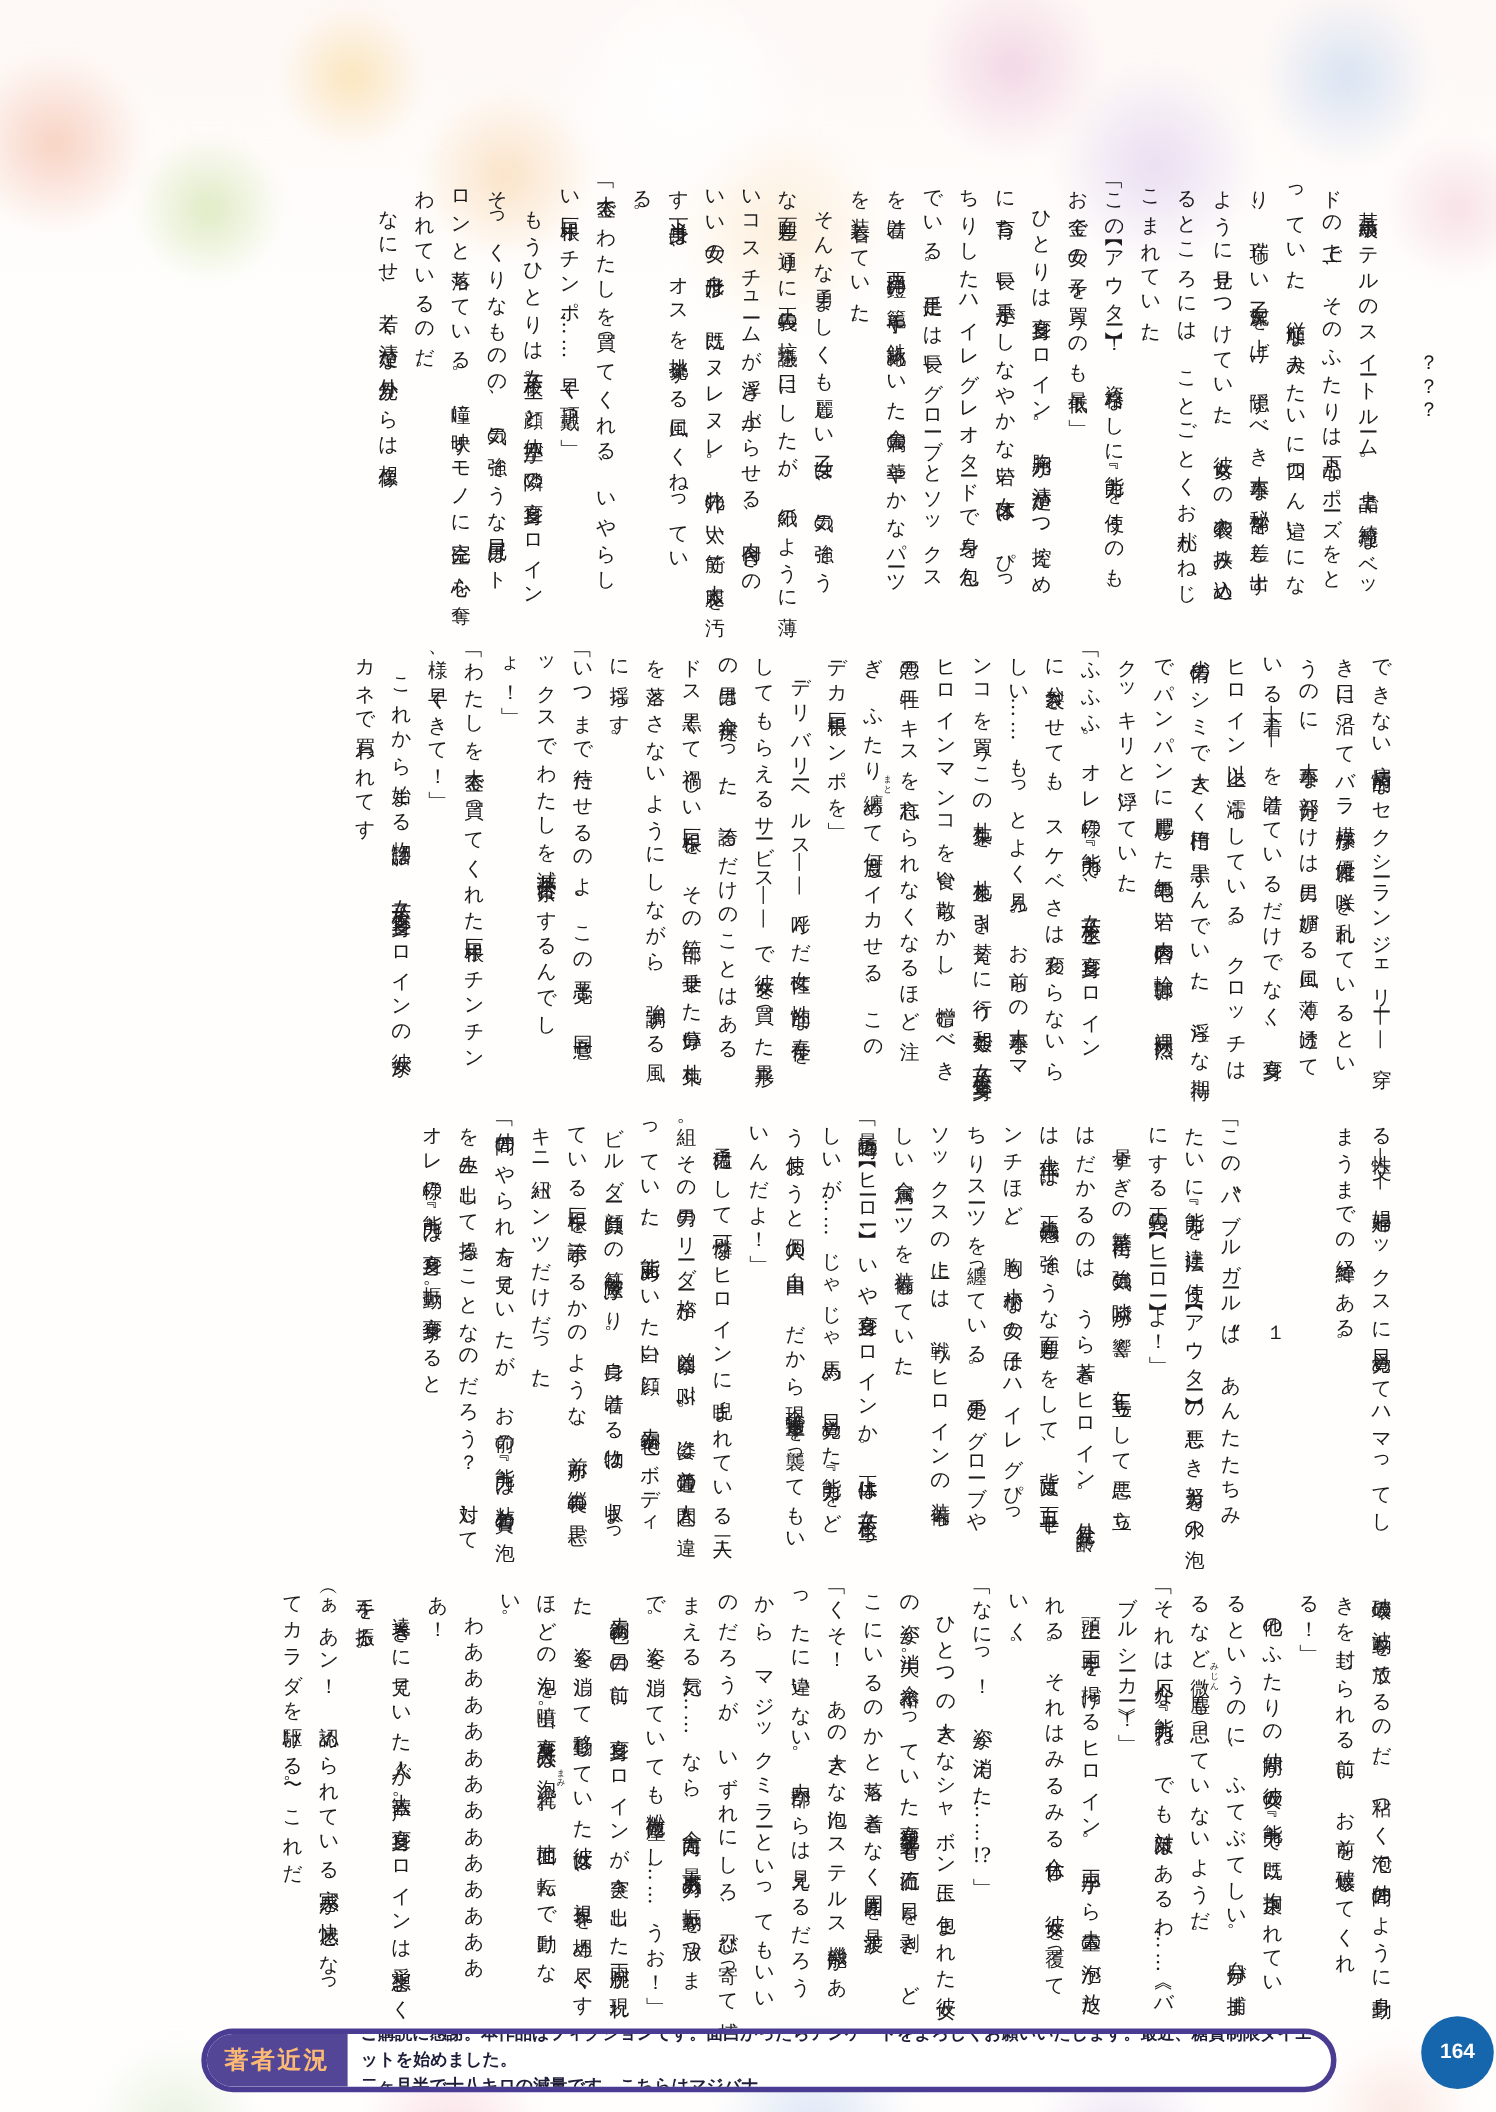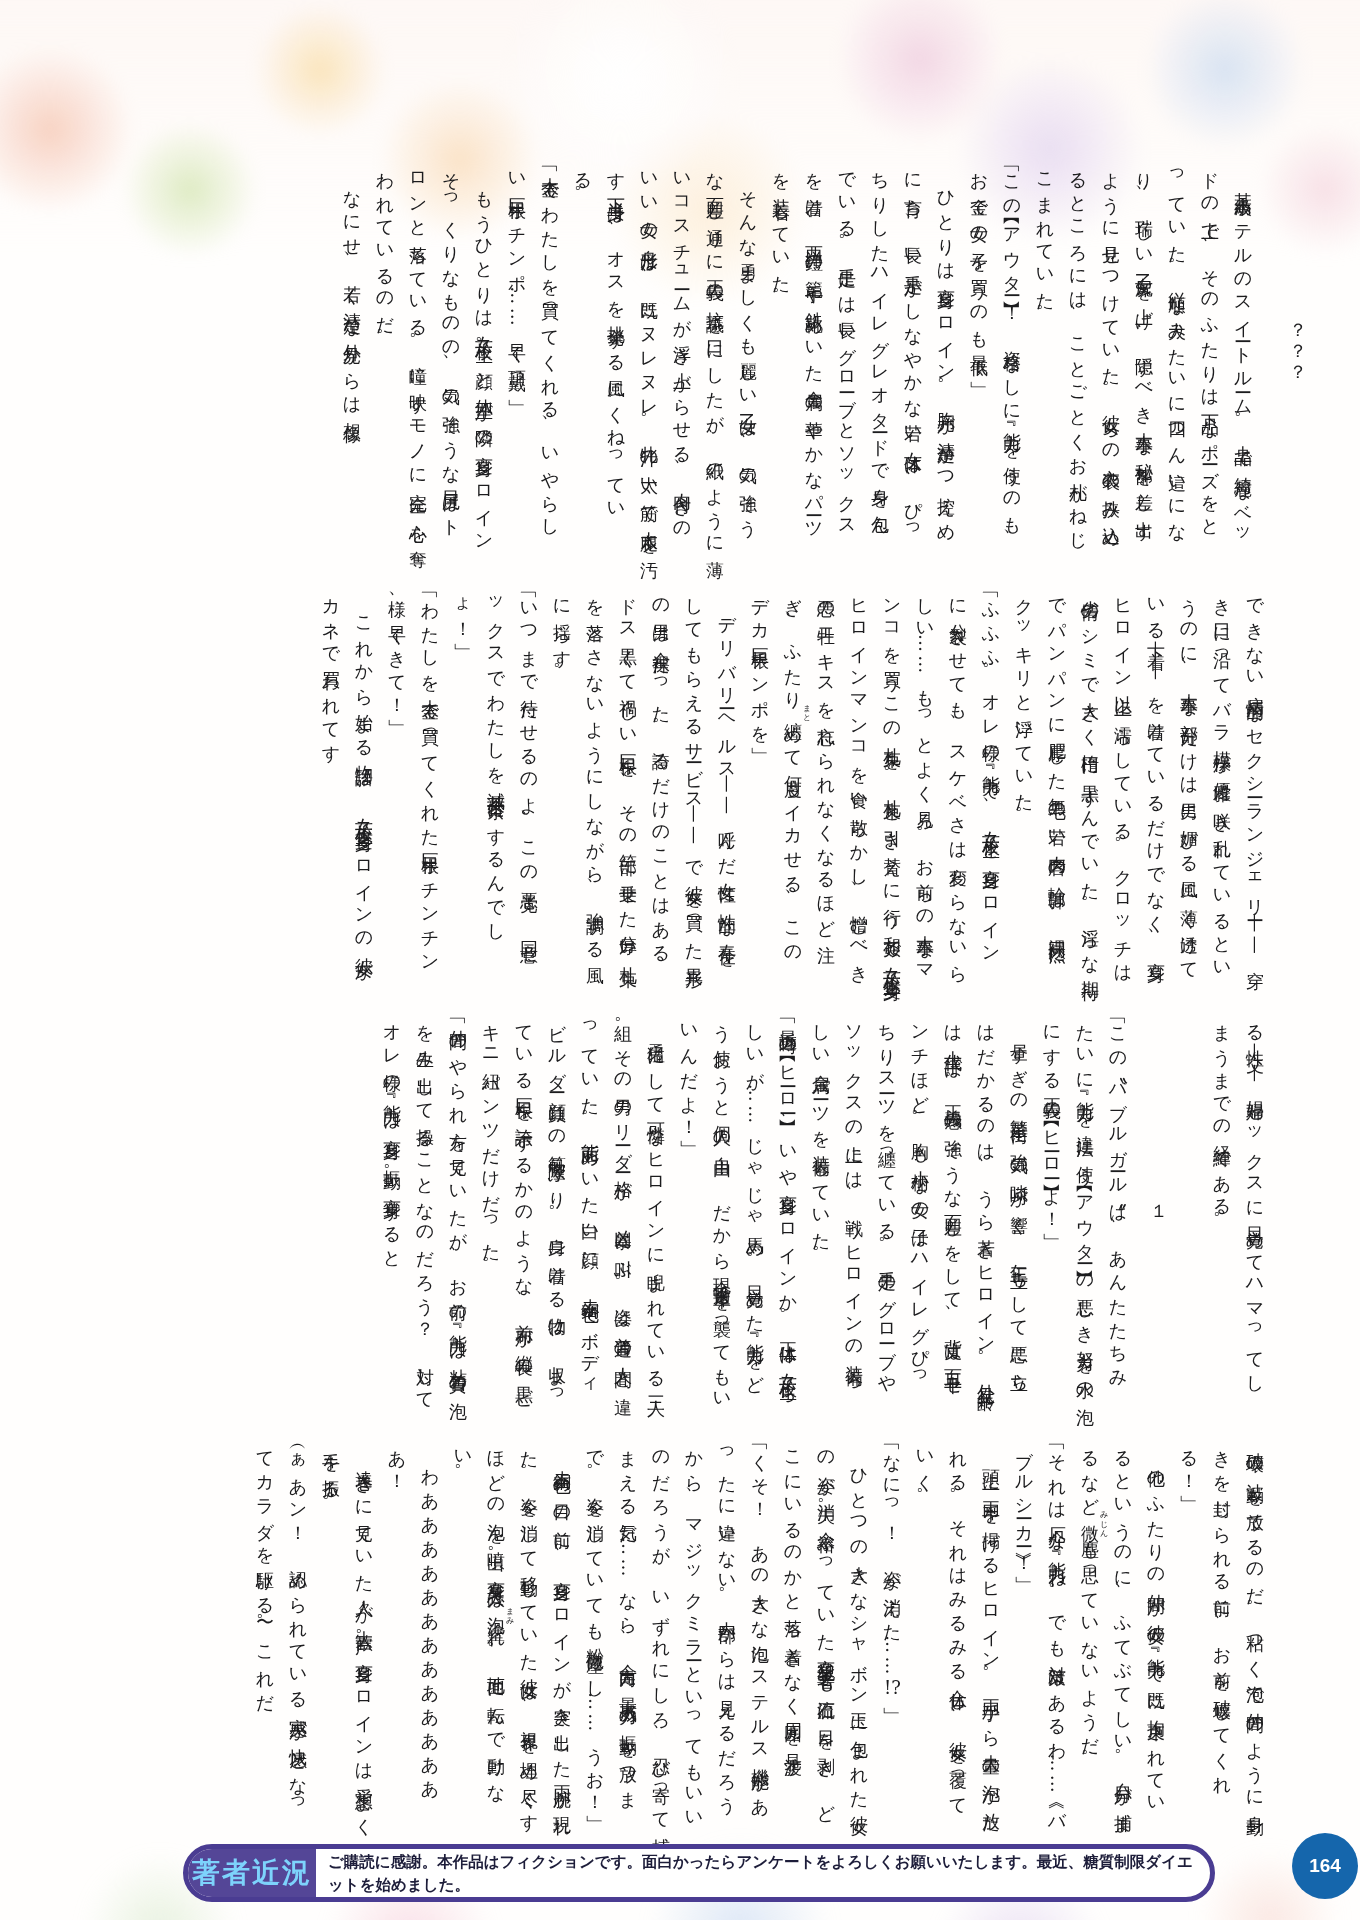--- a/index.html
+++ b/index.html
@@ -56,23 +56,23 @@
   ruby rt{font-size:8px;letter-spacing:0;}
   
   .footer-bar{
     position:absolute;left:183px;top:1844px;width:1032px;height:58px;
     box-sizing:border-box;background:#ffffff;
     border:5px solid #4a3c92;border-radius:30px;
     display:flex;align-items:stretch;overflow:hidden;
     font-family:"Liberation Sans","DejaVu Sans",sans-serif;
   }
   .footer-label{
-    flex:0 0 128px;background:#544697;color:#7dd3fc;
+    flex:0 0 128px;background:#544697;color:#fdba74;
     display:flex;align-items:center;justify-content:center;
-    font-size:28px;font-weight:bold;letter-spacing:2px;
+    font-size:22px;font-weight:bold;letter-spacing:2px;
   }
   .footer-text{
     flex:1;display:flex;flex-direction:column;justify-content:center;
     padding:2px 12px;color:#1d1d3a;font-size:15.5px;font-weight:bold;line-height:1.5;
   }
   .page-number-badge{
     position:absolute;left:1292px;top:1833px;width:66px;height:66px;
     border-radius:50%;background:#1566ac;color:#ffffff;
     display:flex;align-items:center;justify-content:center;
     font-family:"Liberation Sans","DejaVu Sans",sans-serif;
@@ -125,18 +125,19 @@
       <p class="narrative">赤銅色の目の前に、変身ヒロインが突き出した両腕が現れた。姿を消して移動していた彼女は、視界を埋め尽くすほどの泡を噴出。変身悪人は泡<ruby>塗<rt>まみ</rt></ruby>れ。地面に転んで動けない。</p>
       <p class="narrative">わああああああああああああああ！</p>
       <p class="narrative">遠巻きに見ていた人々が大歓声。変身ヒロインは愛想よく手を振る。</p>
       <p class="dialogue">（ぁあン！　認められている実感が快感となってカラダを駆ける〜。これだ</p>
     </div>
 
   <div class="footer-bar">
     <div class="footer-label">著者近況</div>
     <div class="footer-text">
       <div>ご購読に感謝。本作品はフィクションです。面白かったらアンケートをよろしくお願いいたします。最近、糖質制限ダイエットを始めました。</div>
+      <div>二ヶ月半で十八キロの減量です。こちらはマジバナ。</div>
     </div>
   </div>
 
   <div class="page-number-badge">164</div>
 
 </div>
 
 </body></html>

